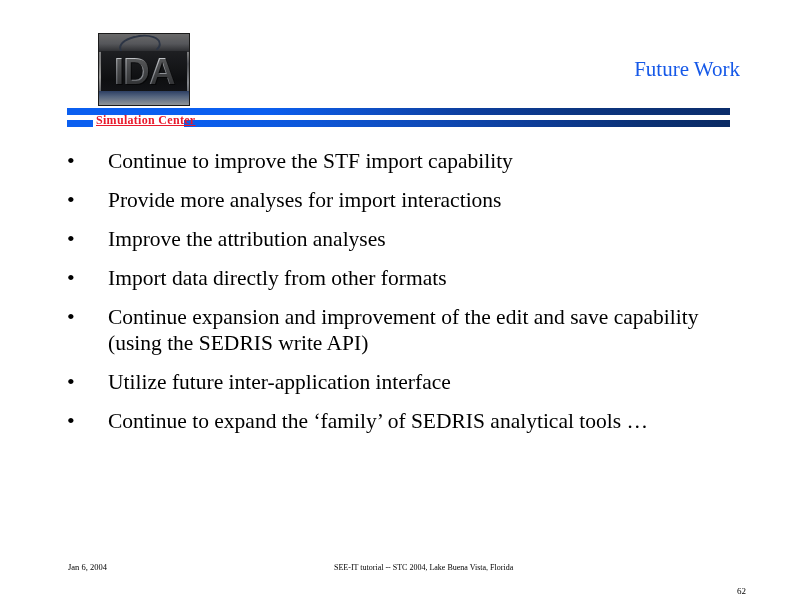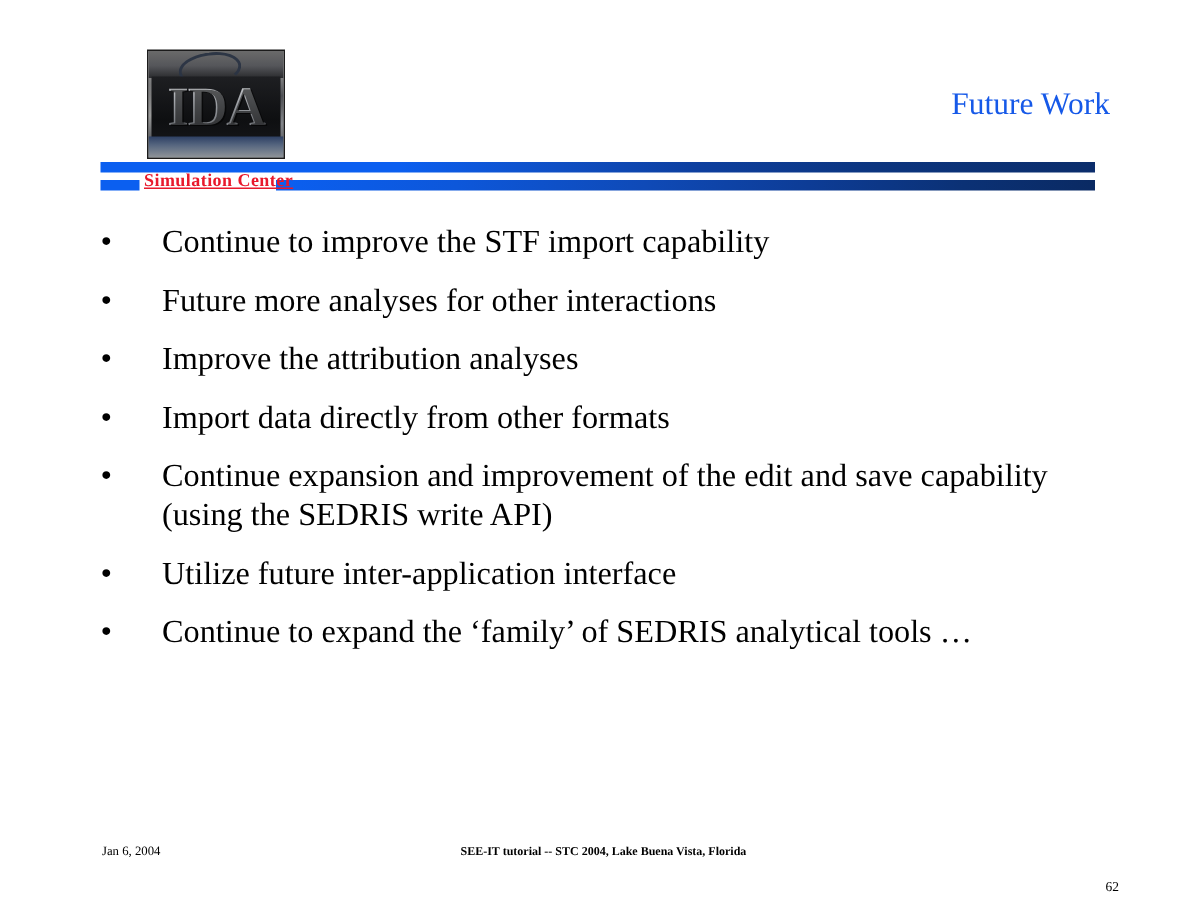--- a/index.html
+++ b/index.html
@@ -77,21 +77,21 @@
   #logo .ida-letters {
     position: absolute;
     left: 0;
     top: 26%;
     width: 100%;
     height: 54%;
     display: flex;
     align-items: center;
     justify-content: center;
     letter-spacing: -1px;
-    font-family: Liberation Serif, serif;
+    font-family: Liberation Sans, sans-serif;
     font-weight: bold;
     font-size: 37px;
     line-height: 1;
     color: #b9bcc0;
     background: linear-gradient(180deg, #d6d8da 0%, #9a9da2 45%, #5e6166 100%);
     -webkit-background-clip: text;
     background-clip: text;
     -webkit-text-fill-color: transparent;
     text-shadow: 1px 1px 0 rgba(0,0,0,0.55);
     border-radius: 17px;
@@ -204,24 +204,23 @@
     font-family: "Liberation Serif", "DejaVu Serif", serif;
     color: #000000;
     white-space: nowrap;
   }
   #footer-date {
     left: 68px;
     top: 12px;
     font-size: 8.5px;
   }
   #footer-center {
-    left: 307px;
+    left: 334px;
     top: 13px;
     font-size: 8px;
-    font-weight: bold;
   }
   #footer-page {
     left: 737px;
     top: 12px;
     font-size: 9px;
     margin-top: 24px;
   }
 </style>
 </head>
 <body>
@@ -246,21 +245,21 @@
     <div id="sim-center">Simulation Center</div>
   </div>
 
   <div id="bullets">
       <div class="bullet-row">
         <div class="bullet-marker">•</div>
         <div class="bullet-text">Continue to improve the STF import capability</div>
       </div>
       <div class="bullet-row">
         <div class="bullet-marker">•</div>
-        <div class="bullet-text">Future more analyses for other interactions</div>
+        <div class="bullet-text">Provide more analyses for import interactions</div>
       </div>
       <div class="bullet-row">
         <div class="bullet-marker">•</div>
         <div class="bullet-text">Improve the attribution analyses</div>
       </div>
       <div class="bullet-row">
         <div class="bullet-marker">•</div>
         <div class="bullet-text">Import data directly from other formats</div>
       </div>
       <div class="bullet-row">

